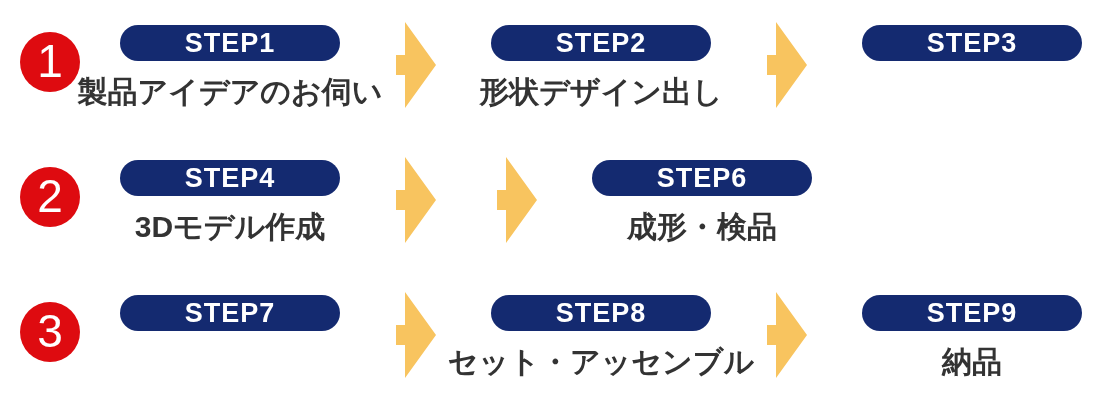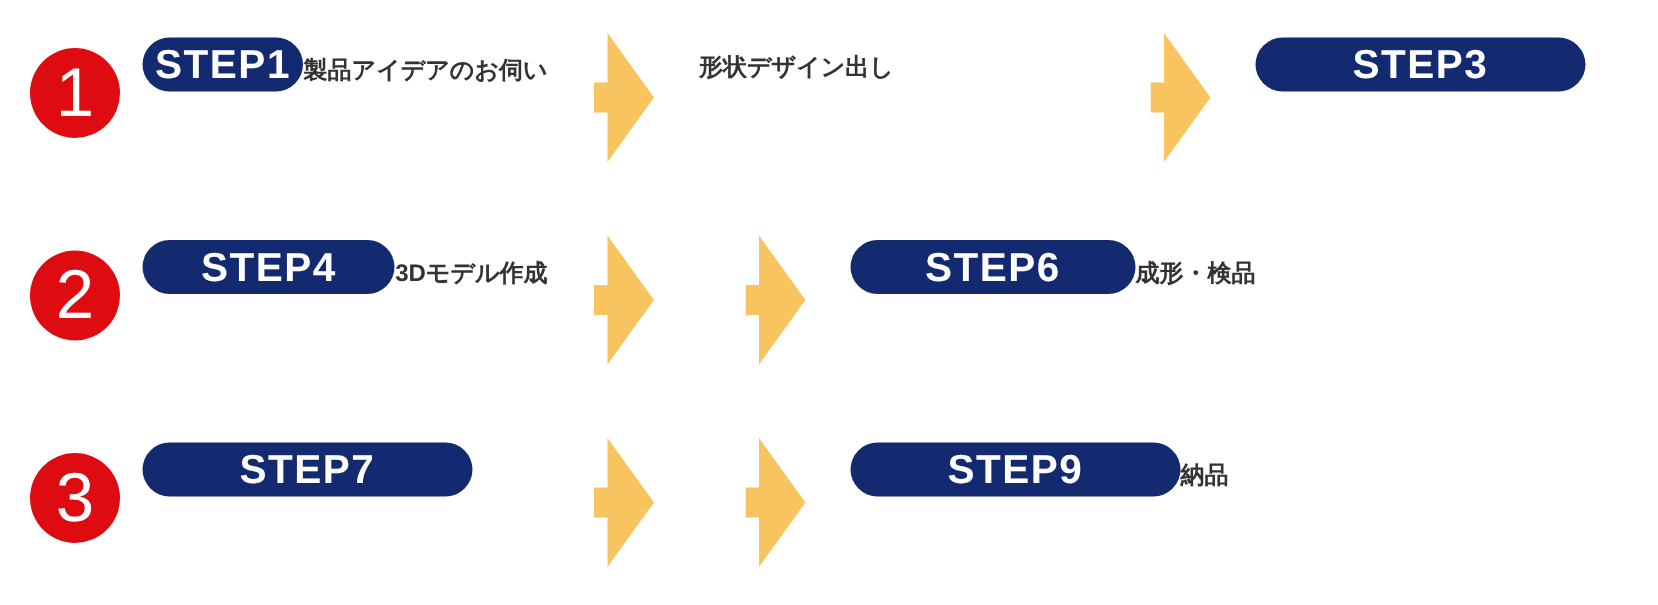--- a/index.html
+++ b/index.html
@@ -37,38 +37,38 @@
     color: #ffffff;
     font-size: 46px;
     font-weight: 500;
     line-height: 58px;
     text-align: center;
   }
   .step {
     width: 270px;
     flex: 0 0 auto;
     display: flex;
-    flex-direction: row;
+    flex-direction: column;
     align-items: center;
   }
   .pill {
     width: 220px;
     height: 36px;
     border-radius: 18px;
     background: var(--navy, #142a70);
     color: #ffffff;
     font-size: 27px;
     font-weight: 700;
     letter-spacing: 1px;
     line-height: 36px;
     text-align: center;
   }
   .caption {
     margin-top: 11px;
-    font-size: 16px;
+    font-size: 30px;
     font-weight: 600;
     color: var(--text, #333333);
     white-space: nowrap;
     line-height: 1.3;
   }
   .arrow-wrap {
     width: 101px;
     flex: 0 0 auto;
     display: flex;
     justify-content: center;
@@ -91,20 +91,21 @@
     <div class="step">
       <div class="pill">STEP1</div>
       <div class="caption">製品アイデアのお伺い</div>
     </div>
     <div class="arrow-wrap">
       <svg width="40" height="86" viewBox="0 0 40 86">
           <polygon class="arrow-poly" points="9,0 40,43 9,86 9,53 0,53 0,33 9,33"></polygon>
         </svg>
     </div>
     <div class="step">
+      <div class="pill">STEP2</div>
       <div class="caption">形状デザイン出し</div>
     </div>
     <div class="arrow-wrap">
       <svg width="40" height="86" viewBox="0 0 40 86">
           <polygon class="arrow-poly" points="9,0 40,43 9,86 9,53 0,53 0,33 9,33"></polygon>
         </svg>
     </div>
     <div class="step">
       <div class="pill">STEP3</div>
     </div>
@@ -139,20 +140,24 @@
       <div class="num-circle">3</div>
     </div>
     <div class="step">
       <div class="pill">STEP7</div>
     </div>
     <div class="arrow-wrap">
       <svg width="40" height="86" viewBox="0 0 40 86">
           <polygon class="arrow-poly" points="9,0 40,43 9,86 9,53 0,53 0,33 9,33"></polygon>
         </svg>
     </div>
+    <div class="step">
+      <div class="pill">STEP8</div>
+      <div class="caption">セット・アッセンブル</div>
+    </div>
     <div class="arrow-wrap">
       <svg width="40" height="86" viewBox="0 0 40 86">
           <polygon class="arrow-poly" points="9,0 40,43 9,86 9,53 0,53 0,33 9,33"></polygon>
         </svg>
     </div>
     <div class="step">
       <div class="pill">STEP9</div>
       <div class="caption">納品</div>
     </div>
   </div>

